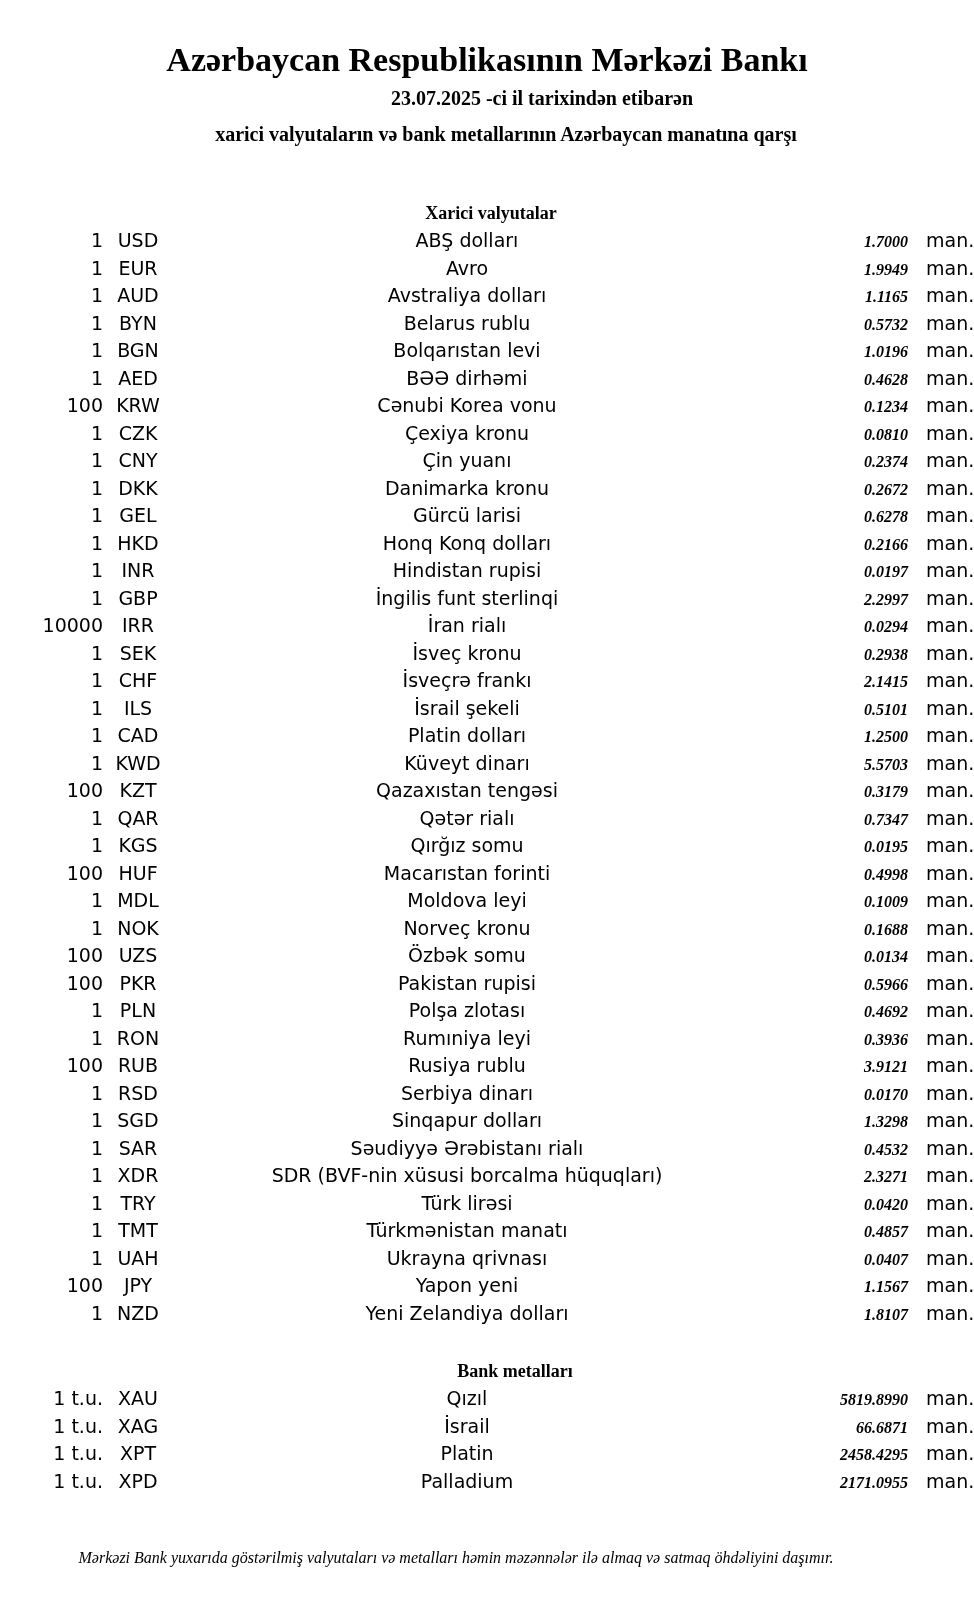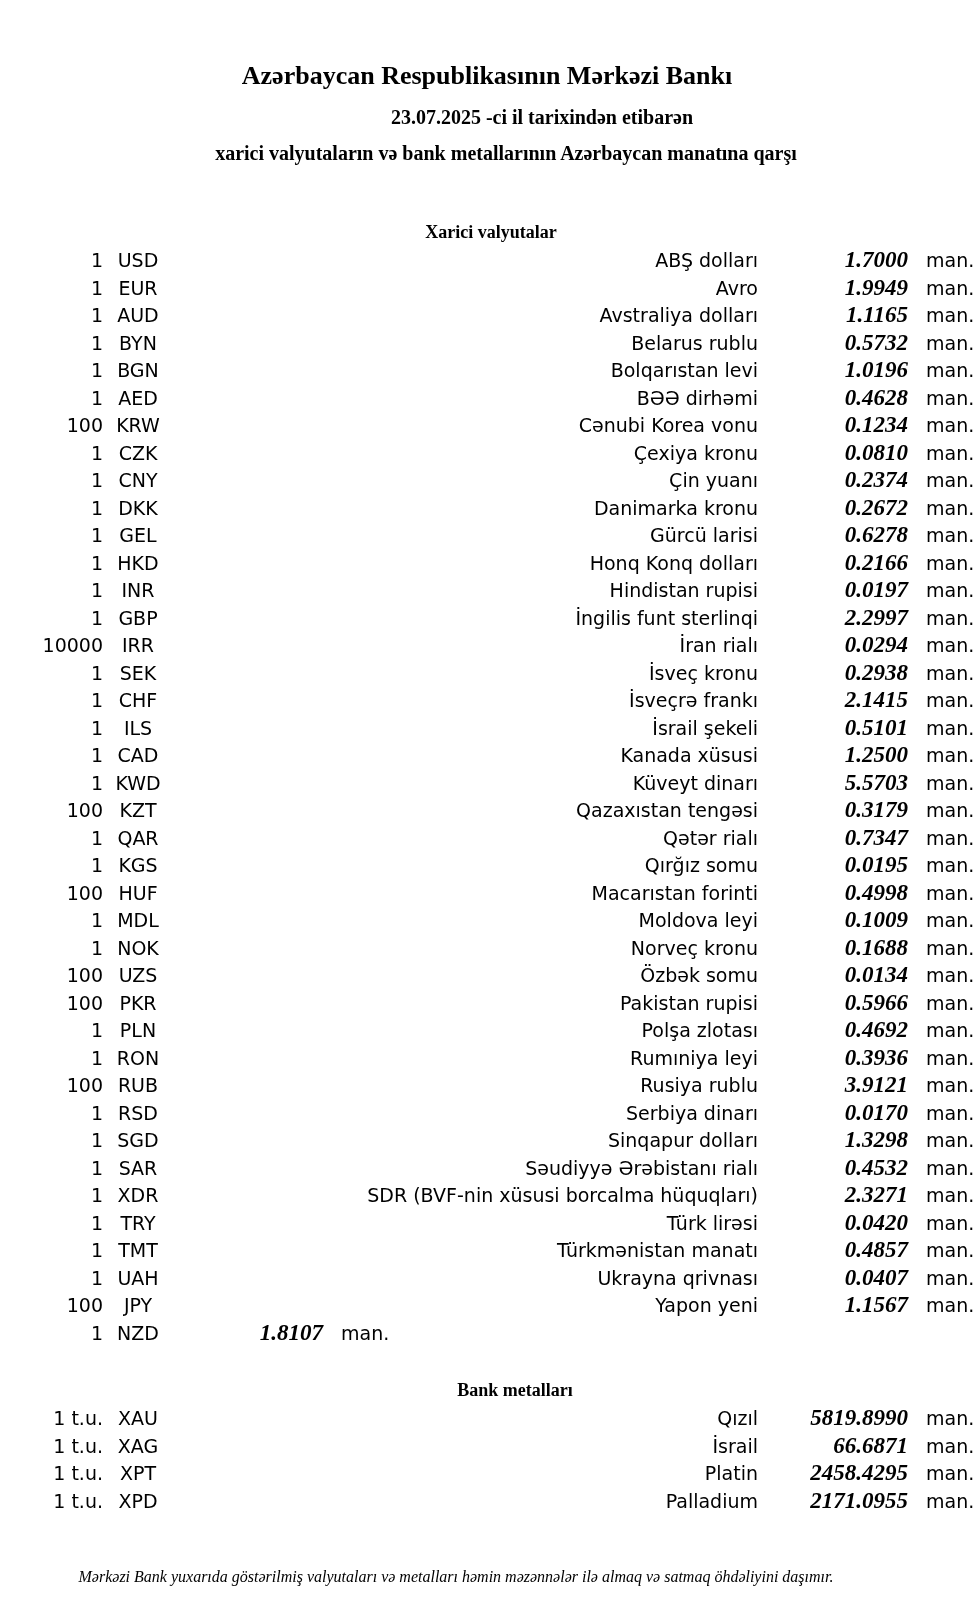--- a/index.html
+++ b/index.html
@@ -8,26 +8,26 @@
     background: #ffffff;
     color: #000000;
   }
   body {
     width: 974px;
     height: 1616px;
     overflow: hidden;
     font-family: "DejaVu Sans", sans-serif;
   }
   .page-title {
-    margin: 16px;
+    margin: 0;
     padding-top: 46px;
     text-align: center;
     font-family: "Liberation Serif", serif;
     font-weight: bold;
-    font-size: 26px;
+    font-size: 34px;
     line-height: 28px;
   }
   .header-line {
     margin: 0;
     text-align: center;
     font-family: "Liberation Serif", serif;
     font-weight: bold;
     font-size: 20px;
     line-height: 22px;
   }
@@ -47,28 +47,28 @@
   .row {
     display: flex;
     align-items: baseline;
     height: 27.5px;
     font-size: 19px;
     line-height: 27.5px;
     white-space: nowrap;
   }
   .qty  { width: 103px; text-align: right; }
   .code { width: 70px;  text-align: center; }
-  .name { flex: 1; padding-left: 3px; text-align: right; }
+  .name { flex: 1; padding-left: 3px; text-align: center; }
   .rate {
     width: 150px;
     text-align: right;
     font-family: "Liberation Serif", serif;
     font-style: italic;
     font-weight: bold;
-    font-size: 23px;
+    font-size: 16px;
   }
   .unit { width: 48px; padding-left: 18px; text-align: left; }
   .disclaimer {
     margin: 0;
     margin-top: 53px;
     text-align: center;
     transform: translateX(-31px);
     font-family: "Liberation Serif", serif;
     font-style: italic;
     font-size: 16px;
@@ -227,21 +227,21 @@
     <span class="qty">1</span>
     <span class="code">ILS</span>
     <span class="name">İsrail şekeli</span>
     <span class="rate">0.5101</span>
     <span class="unit">man.</span>
   </div>
 
   <div class="row">
     <span class="qty">1</span>
     <span class="code">CAD</span>
-    <span class="name">Kanada xüsusi</span>
+    <span class="name">Platin dolları</span>
     <span class="rate">1.2500</span>
     <span class="unit">man.</span>
   </div>
 
   <div class="row">
     <span class="qty">1</span>
     <span class="code">KWD</span>
     <span class="name">Küveyt dinarı</span>
     <span class="rate">5.5703</span>
     <span class="unit">man.</span>
@@ -395,20 +395,21 @@
     <span class="qty">100</span>
     <span class="code">JPY</span>
     <span class="name">Yapon yeni</span>
     <span class="rate">1.1567</span>
     <span class="unit">man.</span>
   </div>
 
   <div class="row">
     <span class="qty">1</span>
     <span class="code">NZD</span>
+    <span class="name">Yeni Zelandiya dolları</span>
     <span class="rate">1.8107</span>
     <span class="unit">man.</span>
   </div>
 </div>
 
 <h2 class="section-heading metals-heading">Bank metalları</h2>
 
 <div class="rates-table">
   <div class="row">
     <span class="qty">1 t.u.</span>

